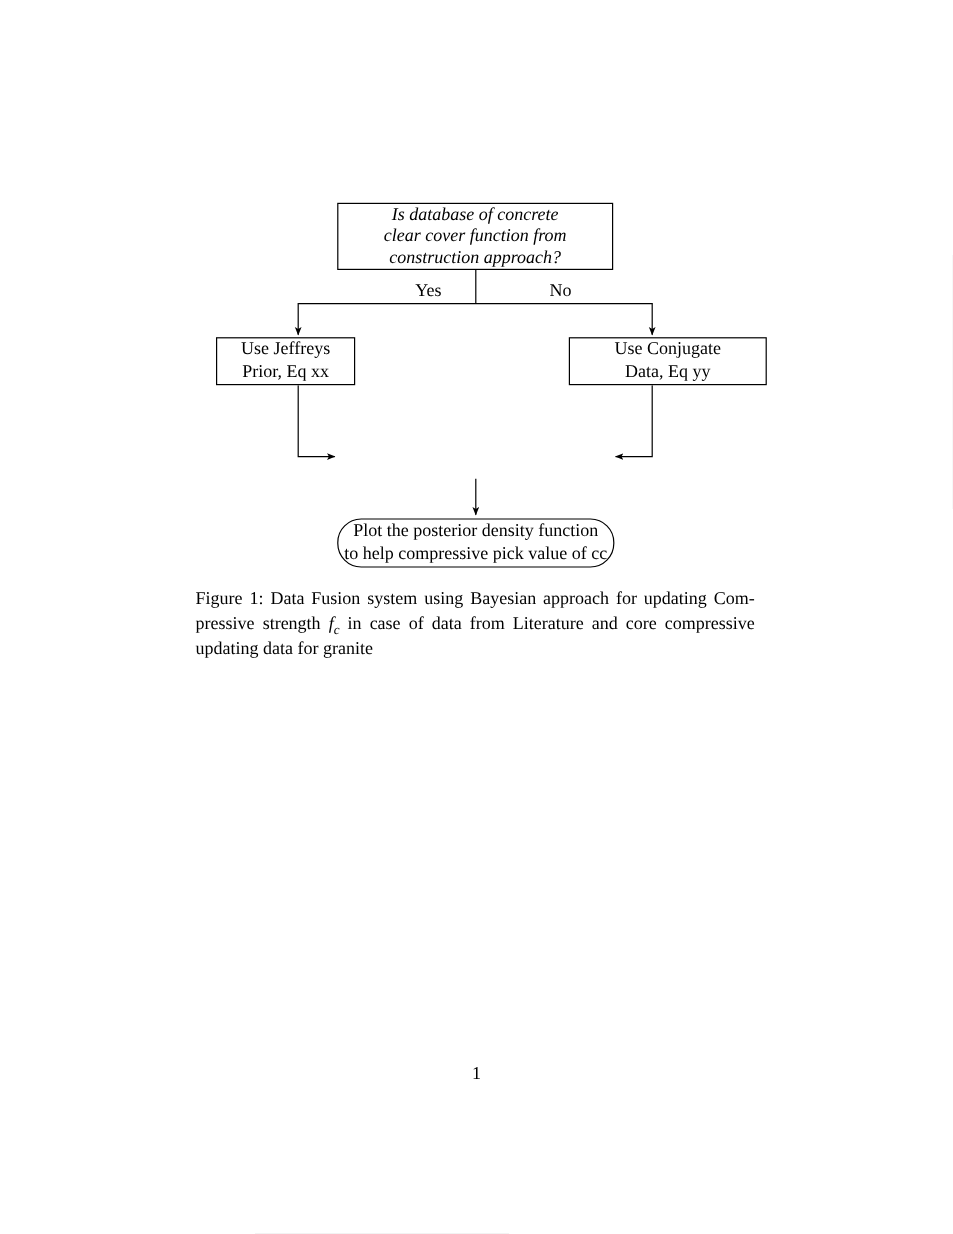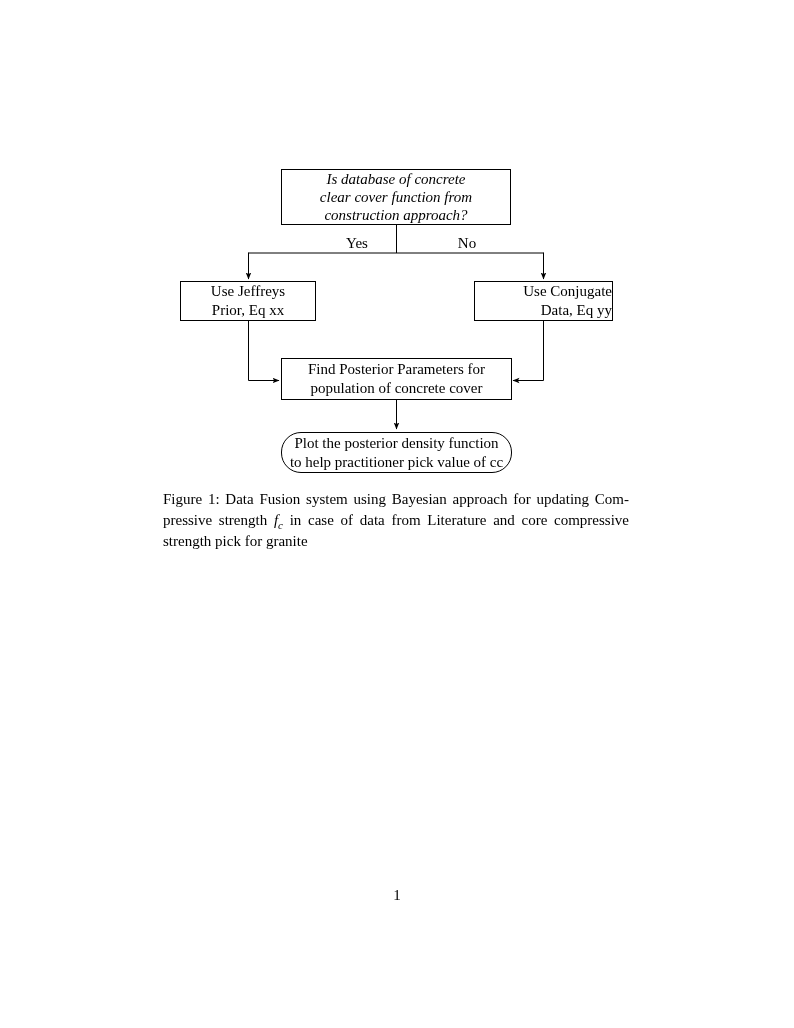--- a/index.html
+++ b/index.html
@@ -92,41 +92,37 @@
 
   <div class="fc-box three-line" style="left:281px; top:169px; width:230px; height:56px;font-style:italic;">
     <div>Is database of concrete</div>
     <div>clear cover function from</div>
     <div>construction approach?</div>
   </div>
 
   <span class="branch-label" style="left:337px; top:234px;margin-left:20px;">Yes</span>
   <span class="branch-label" style="left:467px; top:234px;">No</span>
 
-  <div class="fc-box" style="left:180px; top:281px; width:136px; height:40px;">
+  <div class="fc-box" style="left:180px; top:281px; width:116px; height:40px;">
     <div>Use Jeffreys</div>
     <div>Prior, Eq xx</div>
   </div>
 
-  <div class="fc-box" style="left:474px; top:281px; width:139px; height:40px;align-items:flex-end;">
+  <div class="fc-box" style="left:474px; top:281px; width:165px; height:40px;">
     <div>Use Conjugate</div>
     <div>Data, Eq yy</div>
   </div>
 
-  <div class="fc-box" style="left:281px; top:358px; width:231px; height:42px;">
-    <div>Find Posterior Parameters for</div>
-    <div>population of concrete cover</div>
-  </div>
 
   <div class="fc-box" style="left:281px; top:432px; width:231px; height:41px;border-radius:20px;">
     <div>Plot the posterior density function</div>
-    <div>to help practitioner pick value of cc</div>
+    <div>to help compressive pick value of cc</div>
   </div>
 
   <div class="caption">
     <div class="jline">Figure 1: Data Fusion system using Bayesian approach for updating Com-</div>
     <div class="jline"><span>pressive strength </span><span class="math-var">f</span><sub class="math-sub">c</sub><span> in case of data from Literature and core compressive</span></div>
-    <div>strength pick for granite</div>
+    <div>updating data for granite</div>
   </div>
 
   <div class="page-number">1</div>
 
 </div>
 
 </body></html>

